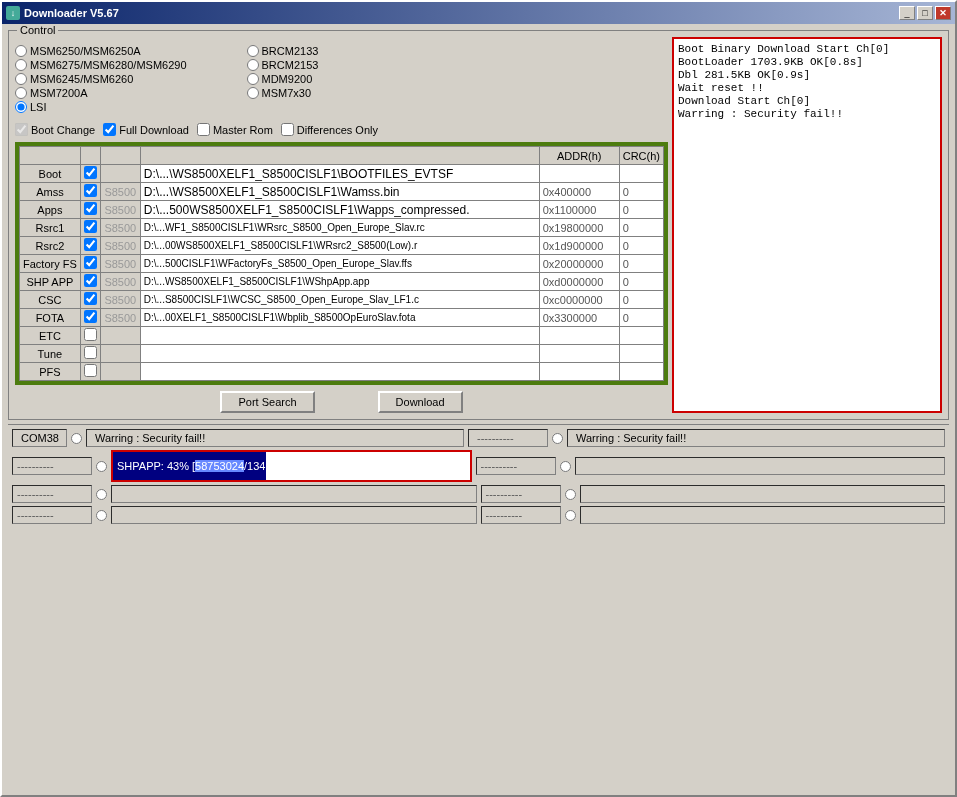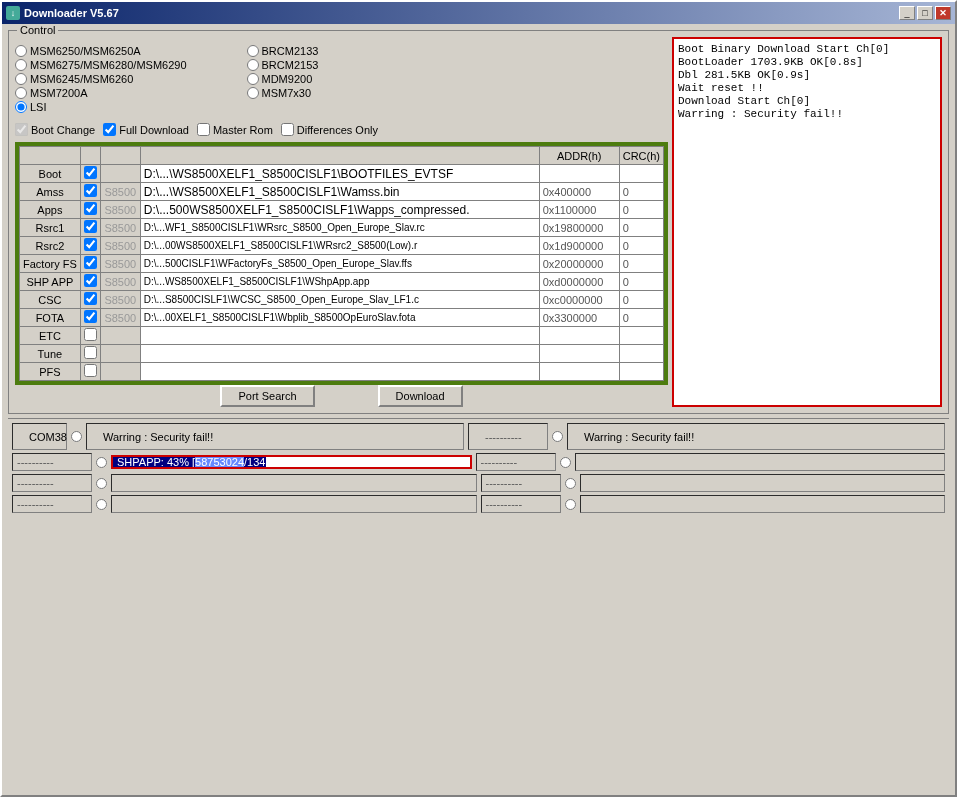--- a/index.html
+++ b/index.html
@@ -186,21 +186,21 @@
     .header-row td {
       background: #d4d0c8;
       font-weight: normal;
       text-align: center;
       padding: 1px 3px;
     }
     .buttons-row {
       display: flex;
       justify-content: center;
       gap: 63px;
-      margin-top: 0;
+      margin-top: 6px;
     }
     .win-button {
       background: #d4d0c8;
       border: 2px solid;
       border-top-color: #fff;
       border-left-color: #fff;
       border-right-color: #808080;
       border-bottom-color: #808080;
       padding: 3px 16px;
       font-size: 11px;
@@ -215,42 +215,42 @@
     }
     .status-row {
       display: flex;
       align-items: center;
       gap: 4px;
       margin-bottom: 3px;
     }
     .status-field {
       border: 1px inset #808080;
       background: #d4d0c8;
-      padding: 1px 16px;
-      font-size: 11px;
-      height: 27px;
+      padding: 1px 8px;
+      font-size: 11px;
+      height: 18px;
       display: flex;
       align-items: center;
     }
     .status-field.wide { flex: 1; }
     .status-field.com { width: 55px; }
     .progress-row {
       display: flex;
       align-items: center;
       gap: 4px;
       margin-bottom: 3px;
     }
     .progress-container {
       flex: 1;
       position: relative;
     }
     .progress-bar-outer {
       border: 1px inset #808080;
       background: white;
-      height: 14px;
+      height: 32px;
       position: relative;
       overflow: hidden;
       padding-left: 8px;
     }
     .progress-bar-inner {
       background: #000080;
       height: 100%;
       width: 43%;
       position: absolute;
       left: 0;

